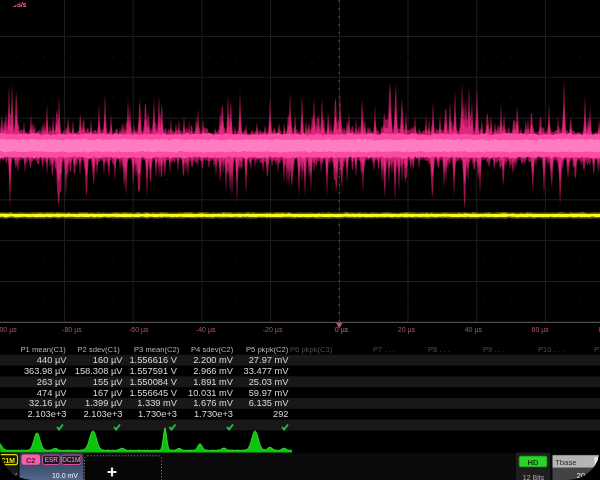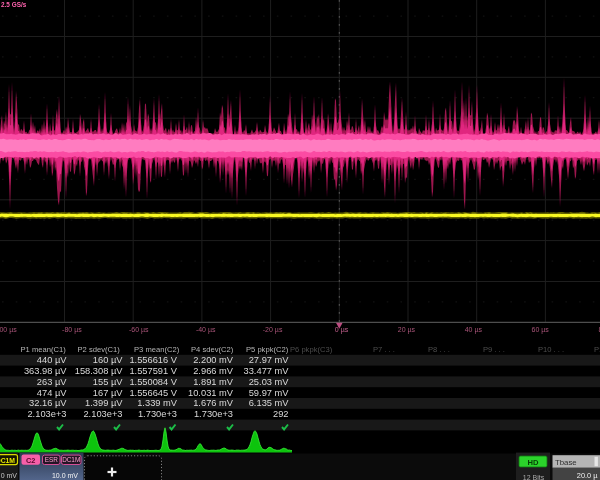--- a/index.html
+++ b/index.html
@@ -1,16 +1,16 @@
 <!DOCTYPE html>
 <html><head>
 <meta charset="utf-8">
 <style>
   html,body { margin:0; padding:0; background:#000; }
-  #scr { position:relative; width:600px; height:480px; background:#000; overflow:hidden; filter: blur(0.3px); }
+  #scr { position:relative; width:600px; height:480px; background:#000; overflow:hidden; filter: blur(0.3px); border-radius: 32px; }
   svg text { font-family:"Liberation Sans", sans-serif; }
 </style>
 </head>
 <body>
 <div id="scr">
 <svg width="600" height="480" viewBox="0 0 600 480">
 <defs>
   <filter id="b05" x="-5%" y="-5%" width="110%" height="110%">
           <feGaussianBlur stdDeviation="0.5"></feGaussianBlur>
         </filter>

